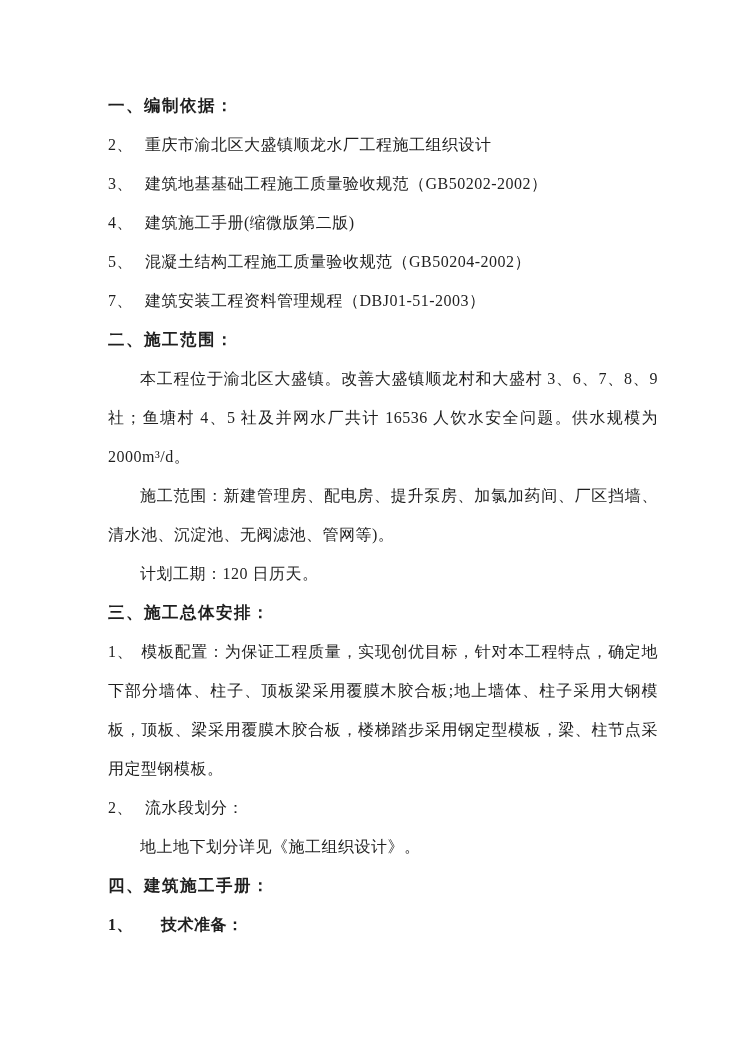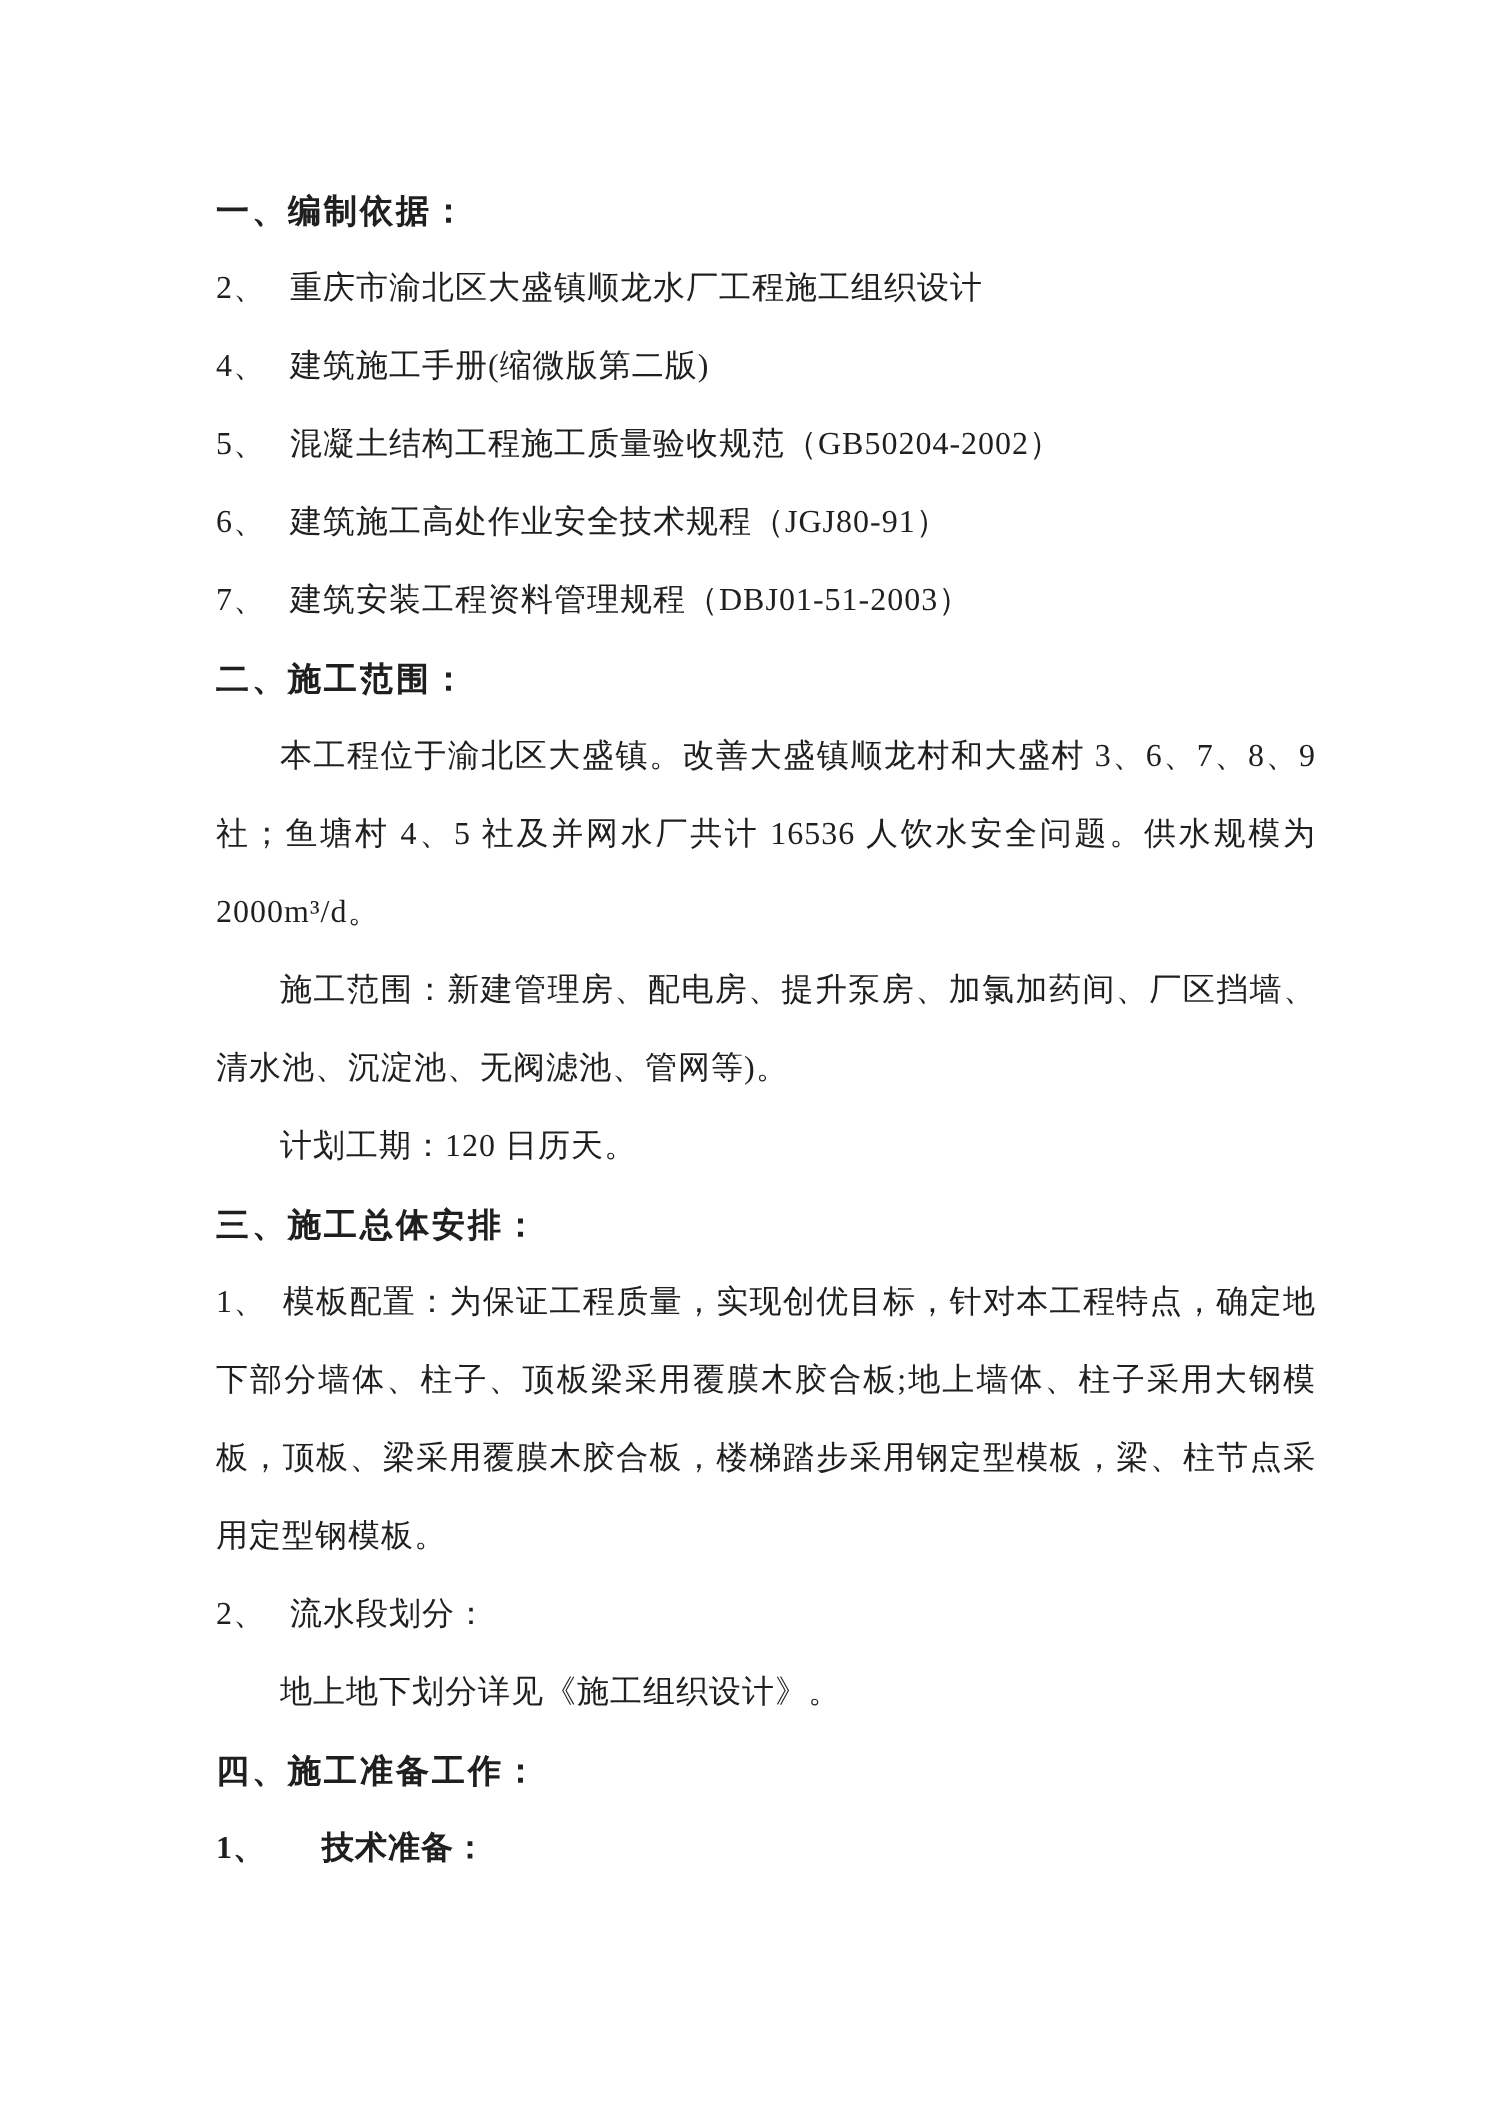--- a/index.html
+++ b/index.html
@@ -42,28 +42,28 @@
   .block.numbered-bold .num { margin-right: 28px; }
   .block.paragraph { text-indent: 2em; }
 </style>
 </head>
 <body>
 
 <div class="page">
   <div class="content">
       <div class="block heading">一、编制依据：</div>
       <div class="block numbered"><span class="num">2、</span><span class="txt">重庆市渝北区大盛镇顺龙水厂工程施工组织设计</span></div>
+      <div class="block numbered"><span class="num">3、</span><span class="txt">建筑地基基础工程施工质量验收规范（GB50202-2002）</span></div>
       <div class="block numbered"><span class="num">4、</span><span class="txt">建筑施工手册(缩微版第二版)</span></div>
       <div class="block numbered"><span class="num">5、</span><span class="txt">混凝土结构工程施工质量验收规范（GB50204-2002）</span></div>
-      <div class="block numbered"><span class="num">6、</span><span class="txt">建筑施工高处作业安全技术规程（JGJ80-91）</span></div>
       <div class="block numbered"><span class="num">7、</span><span class="txt">建筑安装工程资料管理规程（DBJ01-51-2003）</span></div>
       <div class="block heading">二、施工范围：</div>
       <div class="block paragraph">本工程位于渝北区大盛镇。改善大盛镇顺龙村和大盛村 3、6、7、8、9 社；鱼塘村 4、5 社及并网水厂共计 16536 人饮水安全问题。供水规模为 2000m³/d。</div>
       <div class="block paragraph">施工范围：新建管理房、配电房、提升泵房、加氯加药间、厂区挡墙、清水池、沉淀池、无阀滤池、管网等)。</div>
       <div class="block paragraph">计划工期：120 日历天。</div>
       <div class="block heading">三、施工总体安排：</div>
       <div class="block numbered-flow"><span class="num">1、</span><span class="txt">模板配置：为保证工程质量，实现创优目标，针对本工程特点，确定地下部分墙体、柱子、顶板梁采用覆膜木胶合板;地上墙体、柱子采用大钢模板，顶板、梁采用覆膜木胶合板，楼梯踏步采用钢定型模板，梁、柱节点采用定型钢模板。</span></div>
       <div class="block numbered"><span class="num">2、</span><span class="txt">流水段划分：</span></div>
       <div class="block paragraph">地上地下划分详见《施工组织设计》。</div>
-      <div class="block heading">四、施工准备工作：</div>
+      <div class="block heading">四、建筑施工手册：</div>
       <div class="block numbered-bold"><span class="num">1、</span><span class="txt">技术准备：</span></div>
     </div>
 </div>
 
 </body></html>

